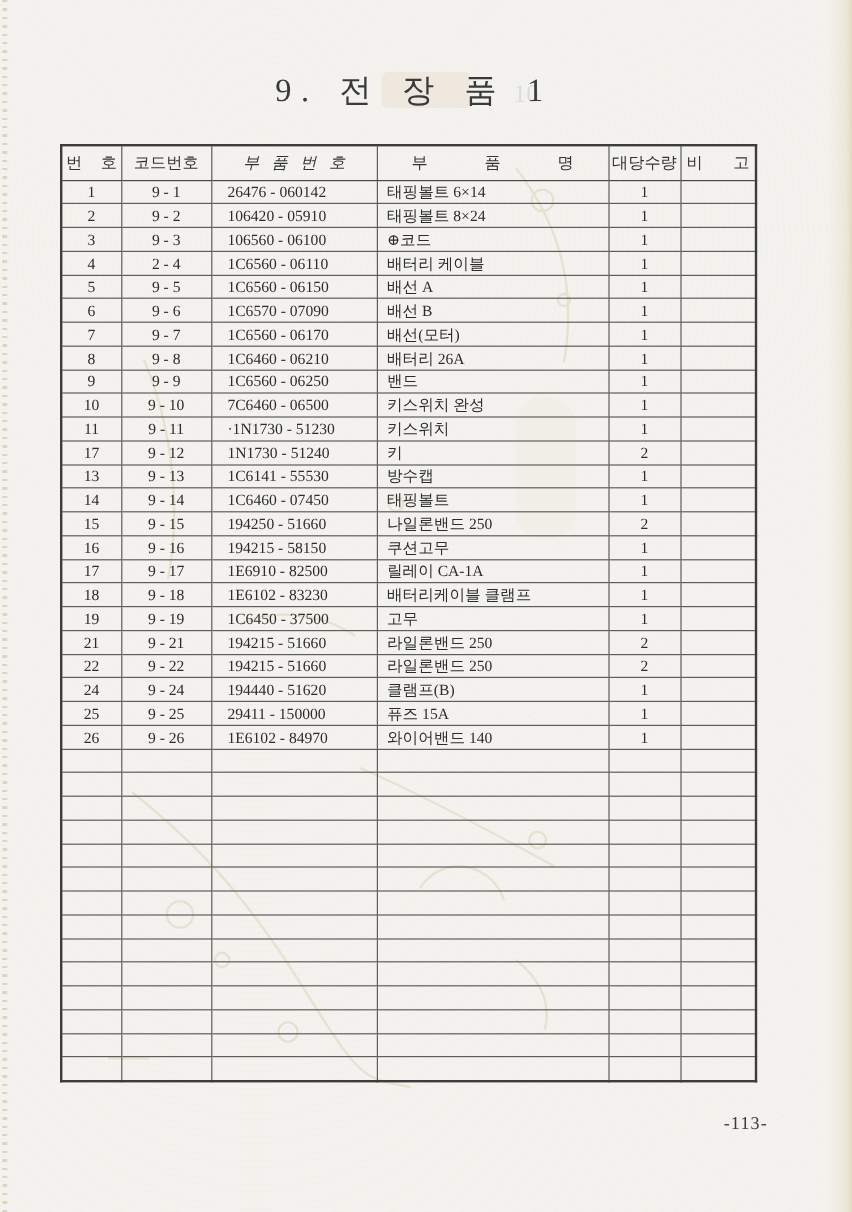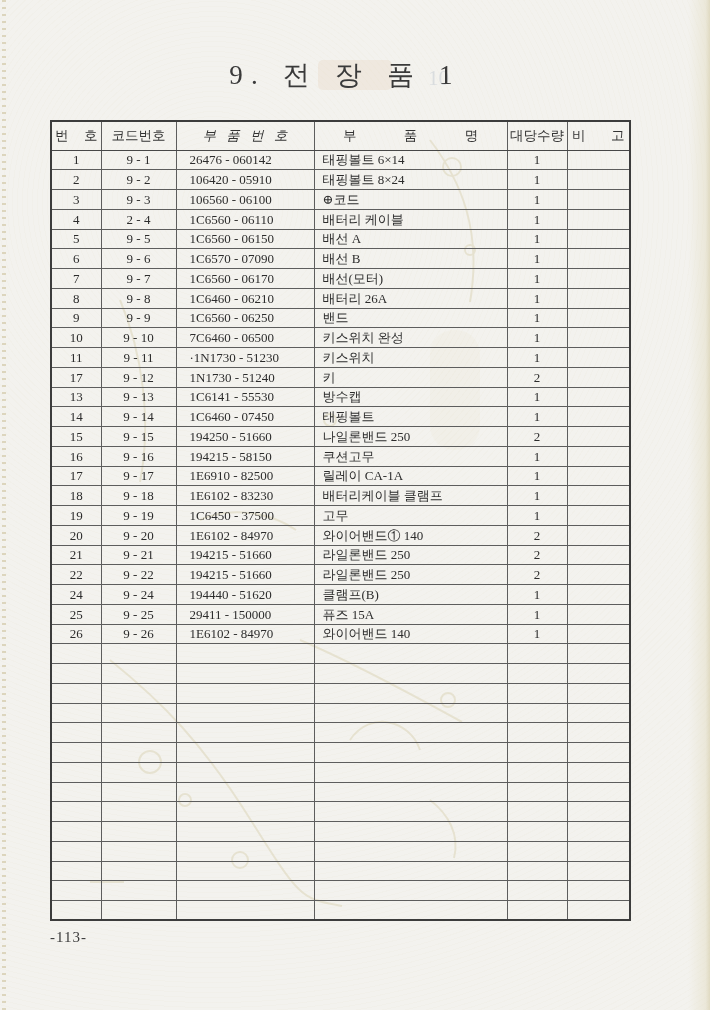--- a/index.html
+++ b/index.html
@@ -41,21 +41,21 @@
     height:19.75px;font-size:13px;vertical-align:middle;line-height:1;color:#2c2c2c;
   }
   td.c0, td.c1, td.c4, td.c5{text-align:center;}
   td.c2{text-align:left;padding-left:13px;}
   td.c3{text-align:left;padding-left:8px;}
   th.c0{word-spacing:12px;}
   th.c2{word-spacing:7px;font-style:italic;}
   th.c3{word-spacing:44px;}
   th.c5{word-spacing:22px;}
   .page-number{
-    position:absolute;left:50px;top:929px;width:590px;text-align:left;
+    position:absolute;left:50px;top:929px;width:590px;text-align:right;
     font-size:15px;letter-spacing:1px;color:#3a3a3a;z-index:2;
   }
 </style>
 </head>
 <body>
 
 <div class="edge-left"></div>
 <div class="edge-right"></div>
 
 <svg class="ghosts" viewBox="0 0 710 1010">
@@ -251,28 +251,20 @@
       </tr>
       <tr>
         <td class="c0">19</td>
         <td class="c1">9 - 19</td>
         <td class="c2">1C6450 - 37500</td>
         <td class="c3">고무</td>
         <td class="c4">1</td>
         <td class="c5"></td>
       </tr>
       <tr>
-        <td class="c0">20</td>
-        <td class="c1">9 - 20</td>
-        <td class="c2">1E6102 - 84970</td>
-        <td class="c3">와이어밴드① 140</td>
-        <td class="c4">2</td>
-        <td class="c5"></td>
-      </tr>
-      <tr>
         <td class="c0">21</td>
         <td class="c1">9 - 21</td>
         <td class="c2">194215 - 51660</td>
         <td class="c3">라일론밴드 250</td>
         <td class="c4">2</td>
         <td class="c5"></td>
       </tr>
       <tr>
         <td class="c0">22</td>
         <td class="c1">9 - 22</td>

